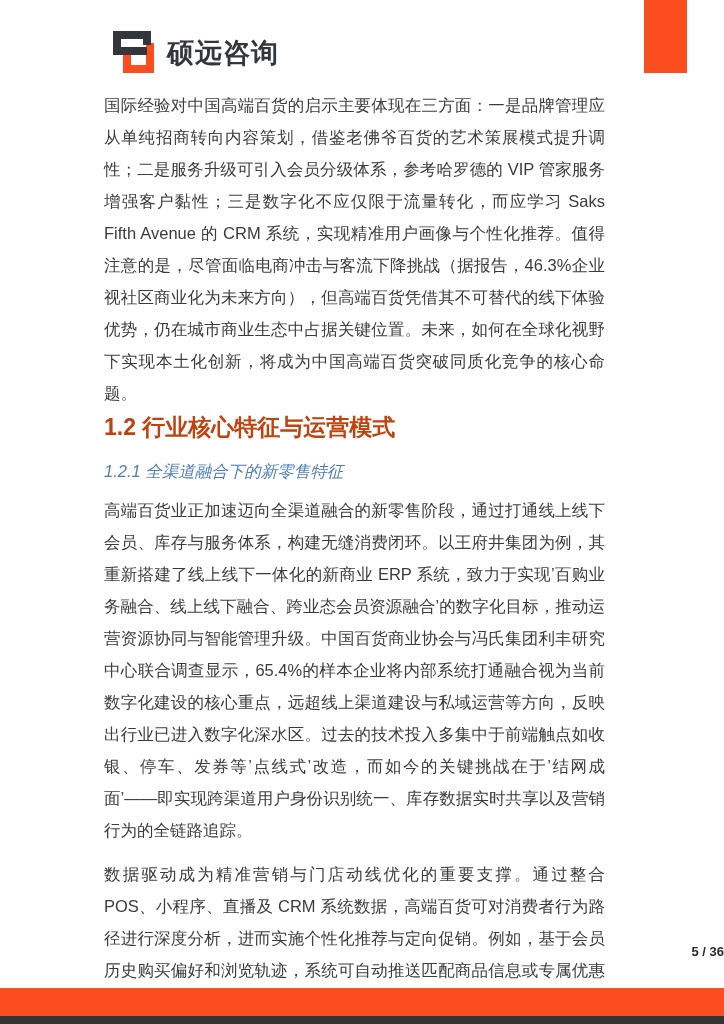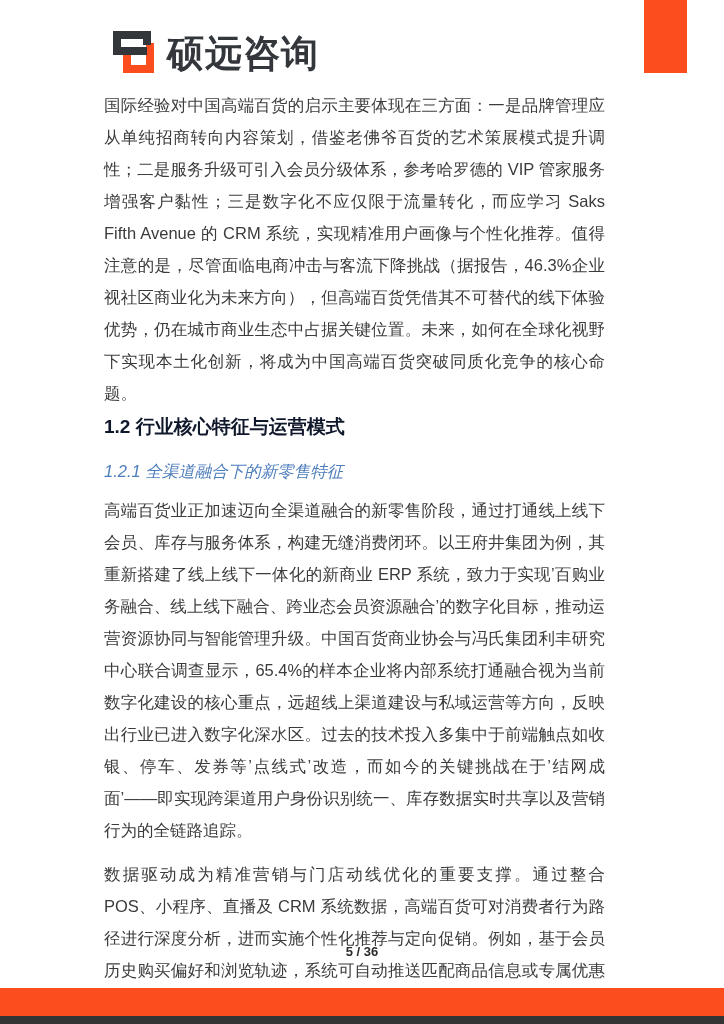--- a/index.html
+++ b/index.html
@@ -30,21 +30,21 @@
     display: flex;
     align-items: center;
     gap: 9px;
   }
   .brand .logo {
     display: inline-block;
     width: 48px;
     height: 48px;
   }
   .brand-name {
-    font-size: 37px;
+    font-size: 27px;
     font-weight: 700;
     color: #33373c;
     letter-spacing: 1px;
     line-height: 1;
     padding-top: 2px;
   }
   .content {
     position: absolute;
     left: 104px;
     top: 89px;
@@ -56,39 +56,39 @@
     line-height: 32px;
     color: #3b3b3b;
     text-align: justify;
     text-justify: inter-ideograph;
   }
   .content p.spaced {
     margin-bottom: 12px;
   }
   .content h2 {
     margin: 0 0 12px 0;
-    font-size: 19px;
+    font-size: 23px;
     line-height: 32px;
     font-weight: 700;
-    color: #0f172a;
+    color: #c2410c;
   }
   .content h3 {
     margin: 0 0 7px 0;
     font-size: 16.5px;
     line-height: 32px;
     font-weight: 400;
     font-style: italic;
     color: #4d7ebc;
   }
   .page-num {
     position: absolute;
     top: 944px;
     left: 0;
     width: 100%;
-    text-align: center;
+    text-align: right;
     font-size: 13px;
     font-weight: 700;
     color: #2b2b2b;
   }
   .footer-orange {
     position: absolute;
     top: 988px;
     left: 0;
     width: 100%;
     height: 28px;

